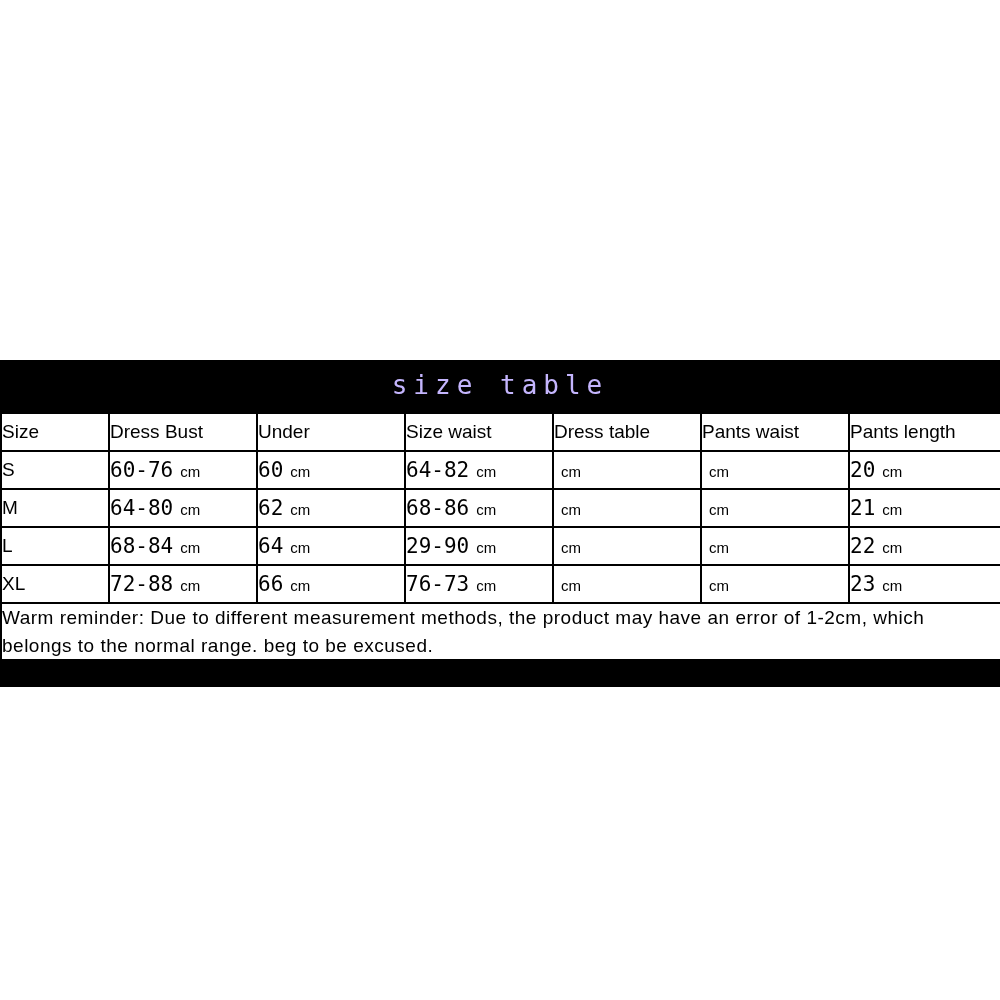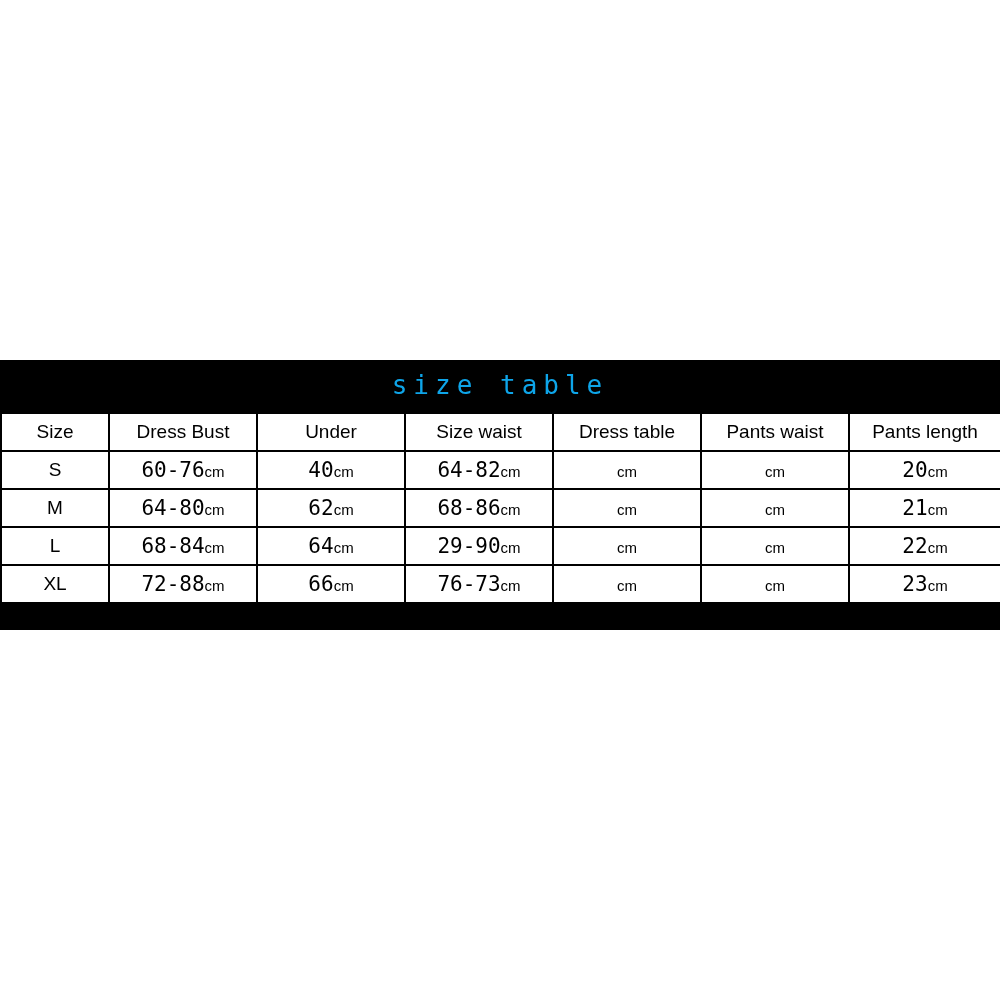--- a/index.html
+++ b/index.html
@@ -20,39 +20,39 @@
   }
   .size-table-block {
     position: absolute;
     left: 0px;
     top: 360px;
     width: 1000px;
     background: #ffffff;
   }
   .table-title {
     background: #000000;
-    color: #0ea5e9;
+    color: #c4b5fd;
     text-align: center;
     font-family: "DejaVu Sans Mono", monospace;
     font-size: 26px;
     letter-spacing: 6px;
     padding: 12px 0 14px 0;
     line-height: 1.0;
   }
   table.size-table {
     border-collapse: collapse;
     width: 1000px;
     table-layout: fixed;
     background: #ffffff;
   }
   table.size-table th,
   table.size-table td {
     border: 2px solid #000000;
     color: #000000;
-    text-align: center;
+    text-align: left;
     vertical-align: middle;
     padding: 0;
     height: 36px;
     font-family: "Liberation Sans", sans-serif;
     font-size: 19px;
     font-weight: 400;
   }
   table.size-table th {
     font-family: "Liberation Sans", sans-serif;
     font-size: 19px;
@@ -63,20 +63,21 @@
     font-size: 19px;
   }
   table.size-table td.val {
     font-family: "DejaVu Sans Mono", monospace;
     font-size: 21px;
     letter-spacing: 0px;
   }
   .unit {
     font-family: "Liberation Sans", sans-serif;
     font-size: 15px;
+    margin-left: 7px;
   }
   .note-row td {
     text-align: left;
     padding: 6px 8px 8px 8px;
     height: auto;
     font-family: "DejaVu Sans Mono", monospace;
     font-size: 17px;
     line-height: 1.45;
     letter-spacing: 0.5px;
   }
@@ -121,21 +122,21 @@
           <th>Dress table</th>
           <th>Pants waist</th>
           <th>Pants length</th>
         </tr>
       </thead>
       <tbody>
 
         <tr>
           <td class="size-col">S</td>
           <td class="val"><span>60-76</span><span class="unit">cm</span></td>
-          <td class="val"><span>40</span><span class="unit">cm</span></td>
+          <td class="val"><span>60</span><span class="unit">cm</span></td>
           <td class="val"><span>64-82</span><span class="unit">cm</span></td>
           <td class="val"><span></span><span class="unit">cm</span></td>
           <td class="val"><span></span><span class="unit">cm</span></td>
           <td class="val"><span>20</span><span class="unit">cm</span></td>
         </tr>
 
         <tr>
           <td class="size-col">M</td>
           <td class="val"><span>64-80</span><span class="unit">cm</span></td>
           <td class="val"><span>62</span><span class="unit">cm</span></td>
@@ -158,20 +159,23 @@
         <tr>
           <td class="size-col">XL</td>
           <td class="val"><span>72-88</span><span class="unit">cm</span></td>
           <td class="val"><span>66</span><span class="unit">cm</span></td>
           <td class="val"><span>76-73</span><span class="unit">cm</span></td>
           <td class="val"><span></span><span class="unit">cm</span></td>
           <td class="val"><span></span><span class="unit">cm</span></td>
           <td class="val"><span>23</span><span class="unit">cm</span></td>
         </tr>
 
+        <tr class="note-row">
+          <td colspan="7">Warm reminder: Due to different measurement methods, the product may have an error of 1-2cm, which belongs to the normal range. beg to be excused.</td>
+        </tr>
 
       </tbody>
     </table>
 
     <div class="bottom-bar"></div>
 
   </div>
 
 </div>
 

